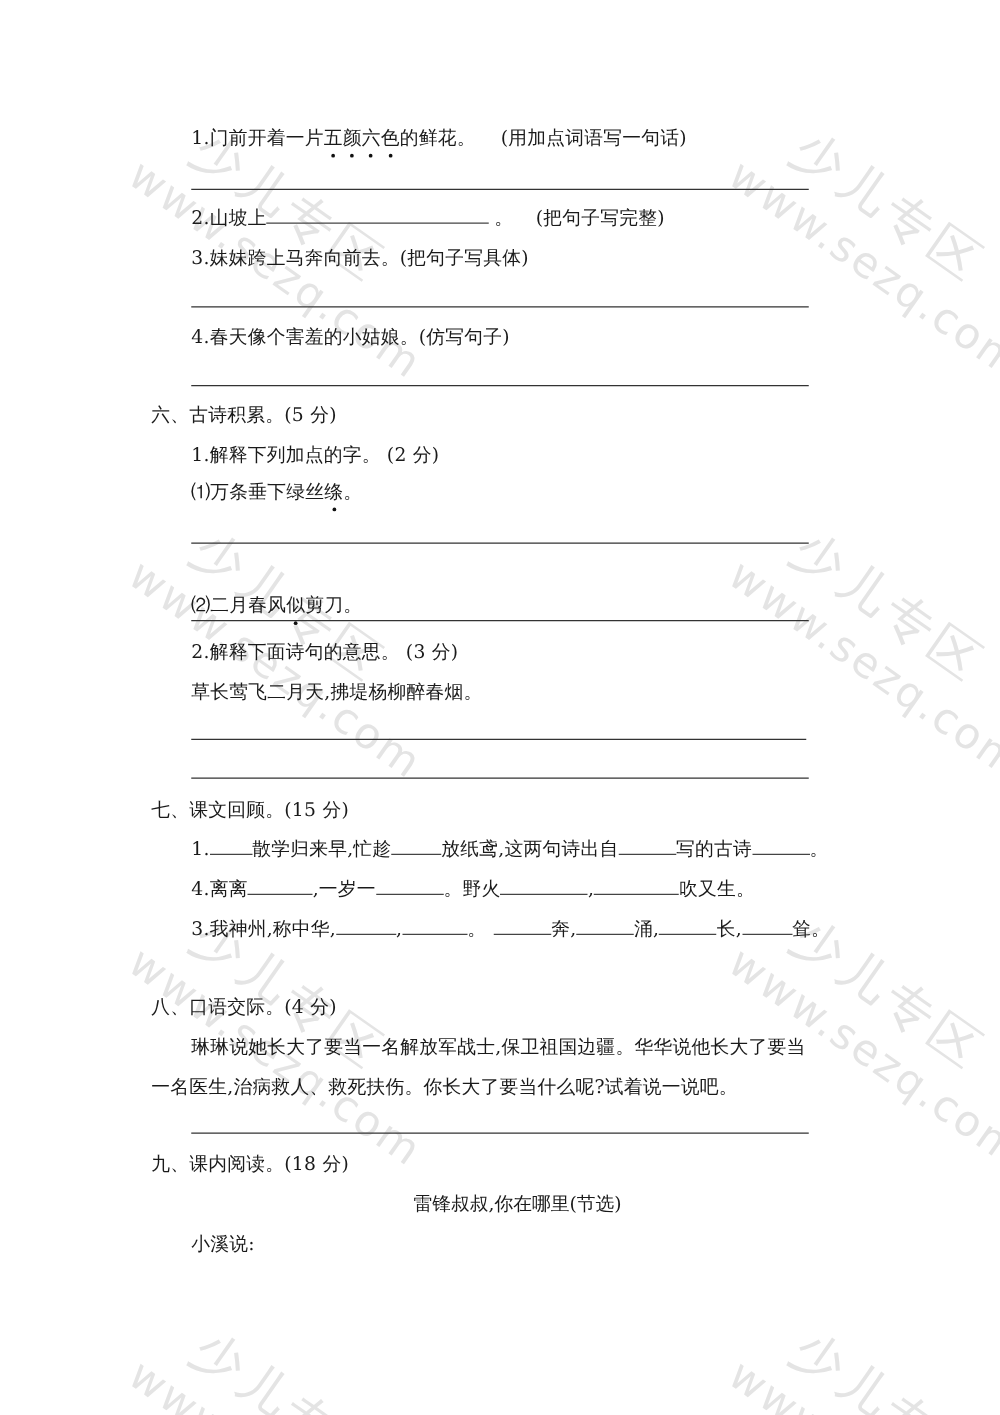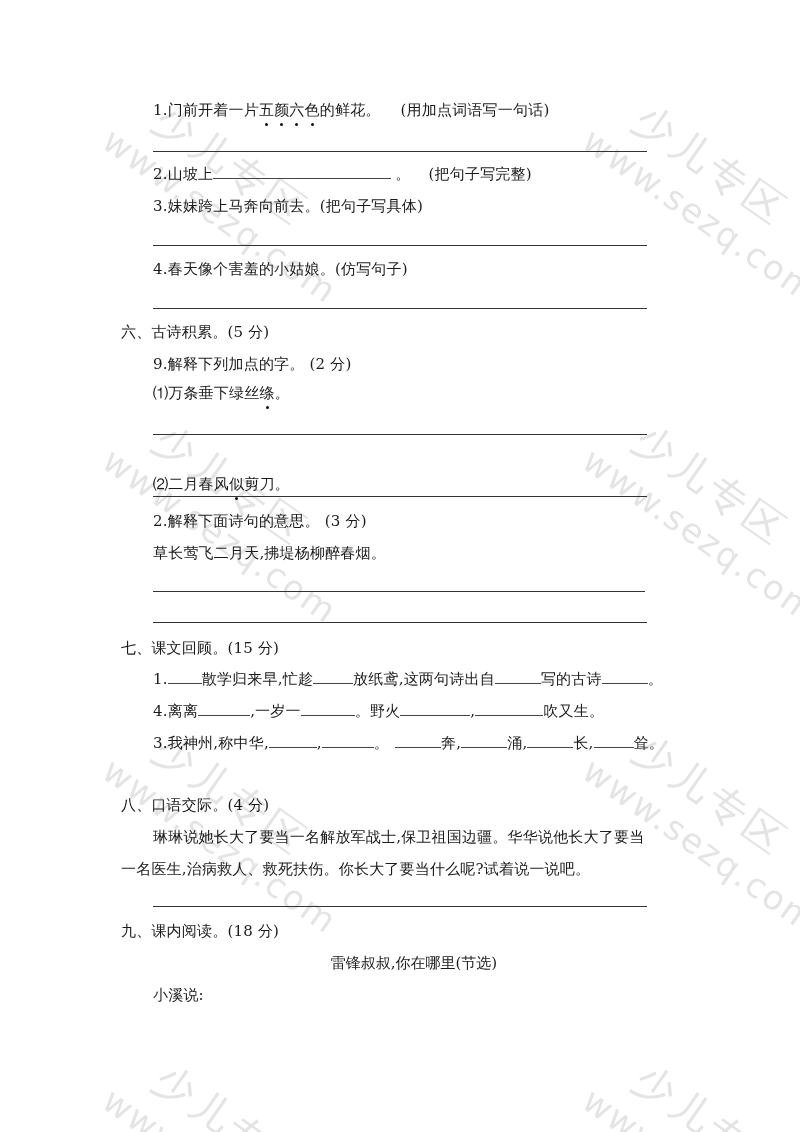--- a/index.html
+++ b/index.html
@@ -75,21 +75,21 @@
     <span>2.山坡上</span><span class="blank" style="width:178px;"></span><span style="margin-left:4px;">。</span><span style="margin-left:18px;">(把句子写完整)</span>
   </div>
 
   <div class="line-text" style="left:153px; top:196px;">3.妹妹跨上马奔向前去。(把句子写具体)</div>
   <div class="rule" style="left:153px; top:245px; width:494px;"></div>
 
   <div class="line-text" style="left:153px; top:259px;">4.春天像个害羞的小姑娘。(仿写句子)</div>
   <div class="rule" style="left:153px; top:308px; width:494px;"></div>
 
   <div class="line-text" style="left:121px; top:322px;">六、古诗积累。(5 分)</div>
-  <div class="line-text" style="left:153px; top:354px;">9.解释下列加点的字。 (2 分)</div>
+  <div class="line-text" style="left:153px; top:354px;">1.解释下列加点的字。 (2 分)</div>
   <div class="line-text" style="left:153px; top:383px;">
     <span>⑴万条垂下绿丝</span><span class="dot">绦</span><span>。</span>
   </div>
   <div class="rule" style="left:153px; top:434px; width:494px;"></div>
 
   <div class="line-text" style="left:153px; top:474px;">
     <span>⑵二月春风</span><span class="dot">似</span><span>剪刀。</span>
   </div>
   <div class="rule" style="left:153px; top:496px; width:494px;"></div>
 

